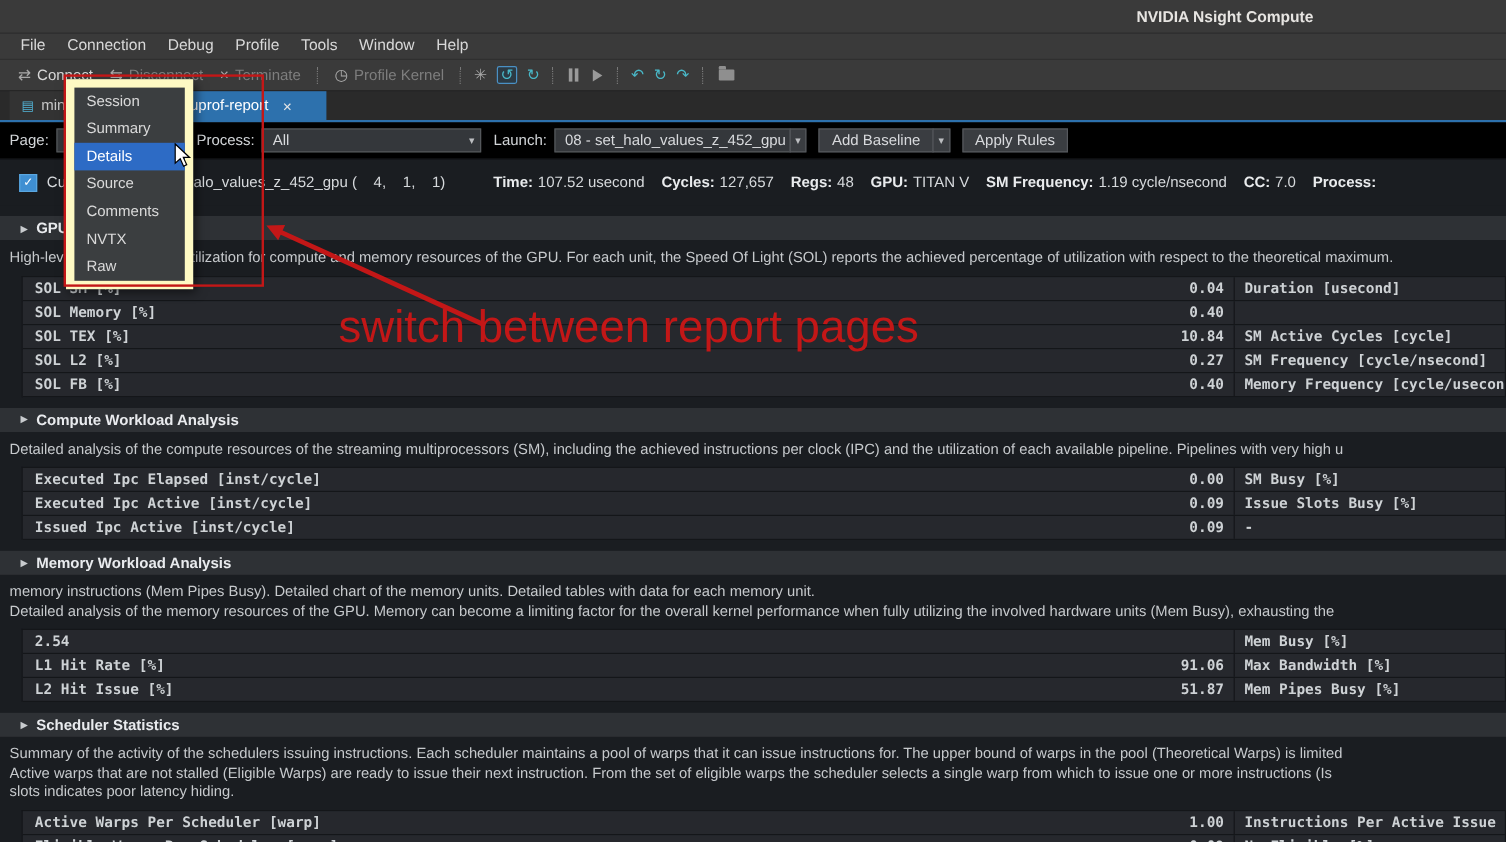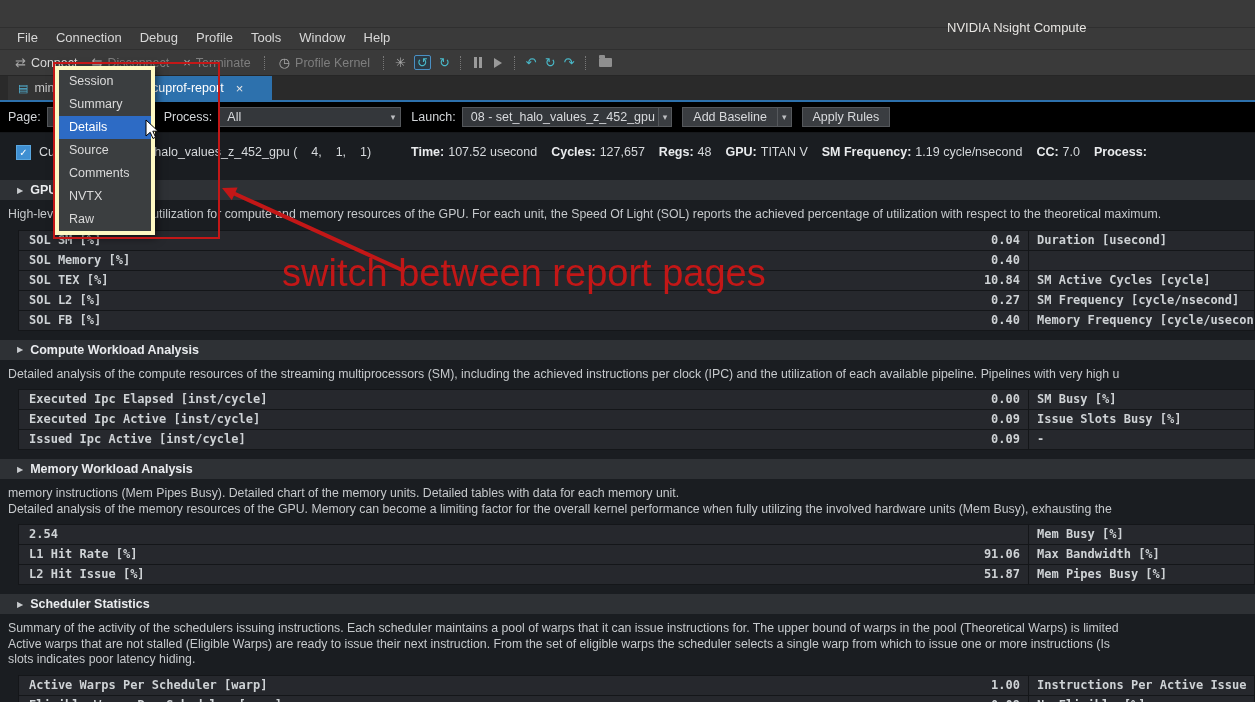--- a/index.html
+++ b/index.html
@@ -1,21 +1,21 @@
 <!DOCTYPE html>
 <html><head>
 <meta charset="utf-8">
 <style>
   html,body{margin:0;padding:0;background:#111;}
   .app{position:relative;width:1255px;height:702px;overflow:hidden;background:#1a1d21;
        font-family:"Liberation Sans",sans-serif;-webkit-font-smoothing:antialiased;}
 
   
   .titlebar{height:27px;background:#3a3a3a;border-bottom:1px solid #2f2f2f;position:relative;}
-  .titlebar .title{position:absolute;left:947px;top:20px;font-size:13px;font-weight:normal;color:#e7e5e2;}
+  .titlebar .title{position:absolute;left:947px;top:6px;font-size:13px;font-weight:bold;color:#e7e5e2;}
   .menubar{height:21px;background:#3a3a3a;border-bottom:1px solid #2f2f2f;display:flex;align-items:flex-start;padding-left:8px;}
   .menu-item{padding:2px 9px;font-size:13px;color:#d8d8d8;}
   .toolbar{height:25px;background:#3a3a3a;border-bottom:1px solid #262626;display:flex;align-items:center;padding-left:8px;font-size:12.5px;}
   .tbtn{display:flex;align-items:center;gap:5px;padding:2px 7px;color:#d8d8d8;white-space:nowrap;}
   .tbtn.disabled{color:#7e7e7e;}
   .ticon{font-size:13px;line-height:13px;color:#a8a8a8;}
   .ticon.teal{color:#49b8c8;}
   .ticon.boxed{border:1px solid #4a90c4;background:#2c3a44;padding:0 2px;border-radius:2px;}
   .sep{width:1px;height:14px;border-left:1px dotted #787878;margin:0 6px;}
   .icon-pause{display:inline-block;width:8px;height:11px;border-left:3px solid #9a9a9a;border-right:3px solid #9a9a9a;box-sizing:border-box;}
@@ -52,21 +52,21 @@
   .stitle{font-weight:bold;font-size:12.5px;color:#e9ebee;}
   .sdesc{padding:7px 8px 0 8px;font-size:12.3px;color:#c6c9cc;}
   .dline{white-space:nowrap;overflow:hidden;line-height:15.5px;}
   .mtable{margin:7px 0 0 18px;border:1px solid #141619;border-bottom:none;font-weight:bold;}
   .trow{display:flex;height:19px;line-height:18px;border-bottom:1px solid #141619;background:#26282d;
         font-family:"DejaVu Sans Mono",monospace;font-size:12px;color:#ced2d5;}
   .c1{width:1010px;flex:none;display:flex;justify-content:space-between;padding:0 8px 0 10px;border-right:1px solid #141619;box-sizing:border-box;overflow:hidden;}
   .c2{flex:1;padding-left:8px;white-space:nowrap;overflow:hidden;}
 
   
-  .popup{position:absolute;left:55px;top:66px;width:92px;background:#3b3e40;border:4px solid #fef9c3;box-shadow:2px 3px 8px rgba(0,0,0,.55);z-index:50;}
+  .popup{position:absolute;left:55px;top:66px;width:92px;background:#3b3e40;border:7px solid #fef9c3;box-shadow:2px 3px 8px rgba(0,0,0,.55);z-index:50;}
   .popup .item{height:23px;line-height:23px;padding-left:10px;font-size:12.5px;color:#dadada;white-space:nowrap;}
   .popup .item.selected{background:#2d6bc5;color:#ffffff;}
   .redrect{position:absolute;left:53px;top:62px;width:163px;height:173px;border:2px solid #c31717;z-index:60;pointer-events:none;}
   .anno-svg{position:absolute;left:0;top:0;z-index:70;pointer-events:none;}
   .anno-text{position:absolute;left:282px;top:252px;font-size:38px;color:#c31717;z-index:70;white-space:nowrap;pointer-events:none;}
   .cursor-svg{position:absolute;left:145px;top:119px;z-index:80;pointer-events:none;}
 </style>
 </head>
 <body>
 

